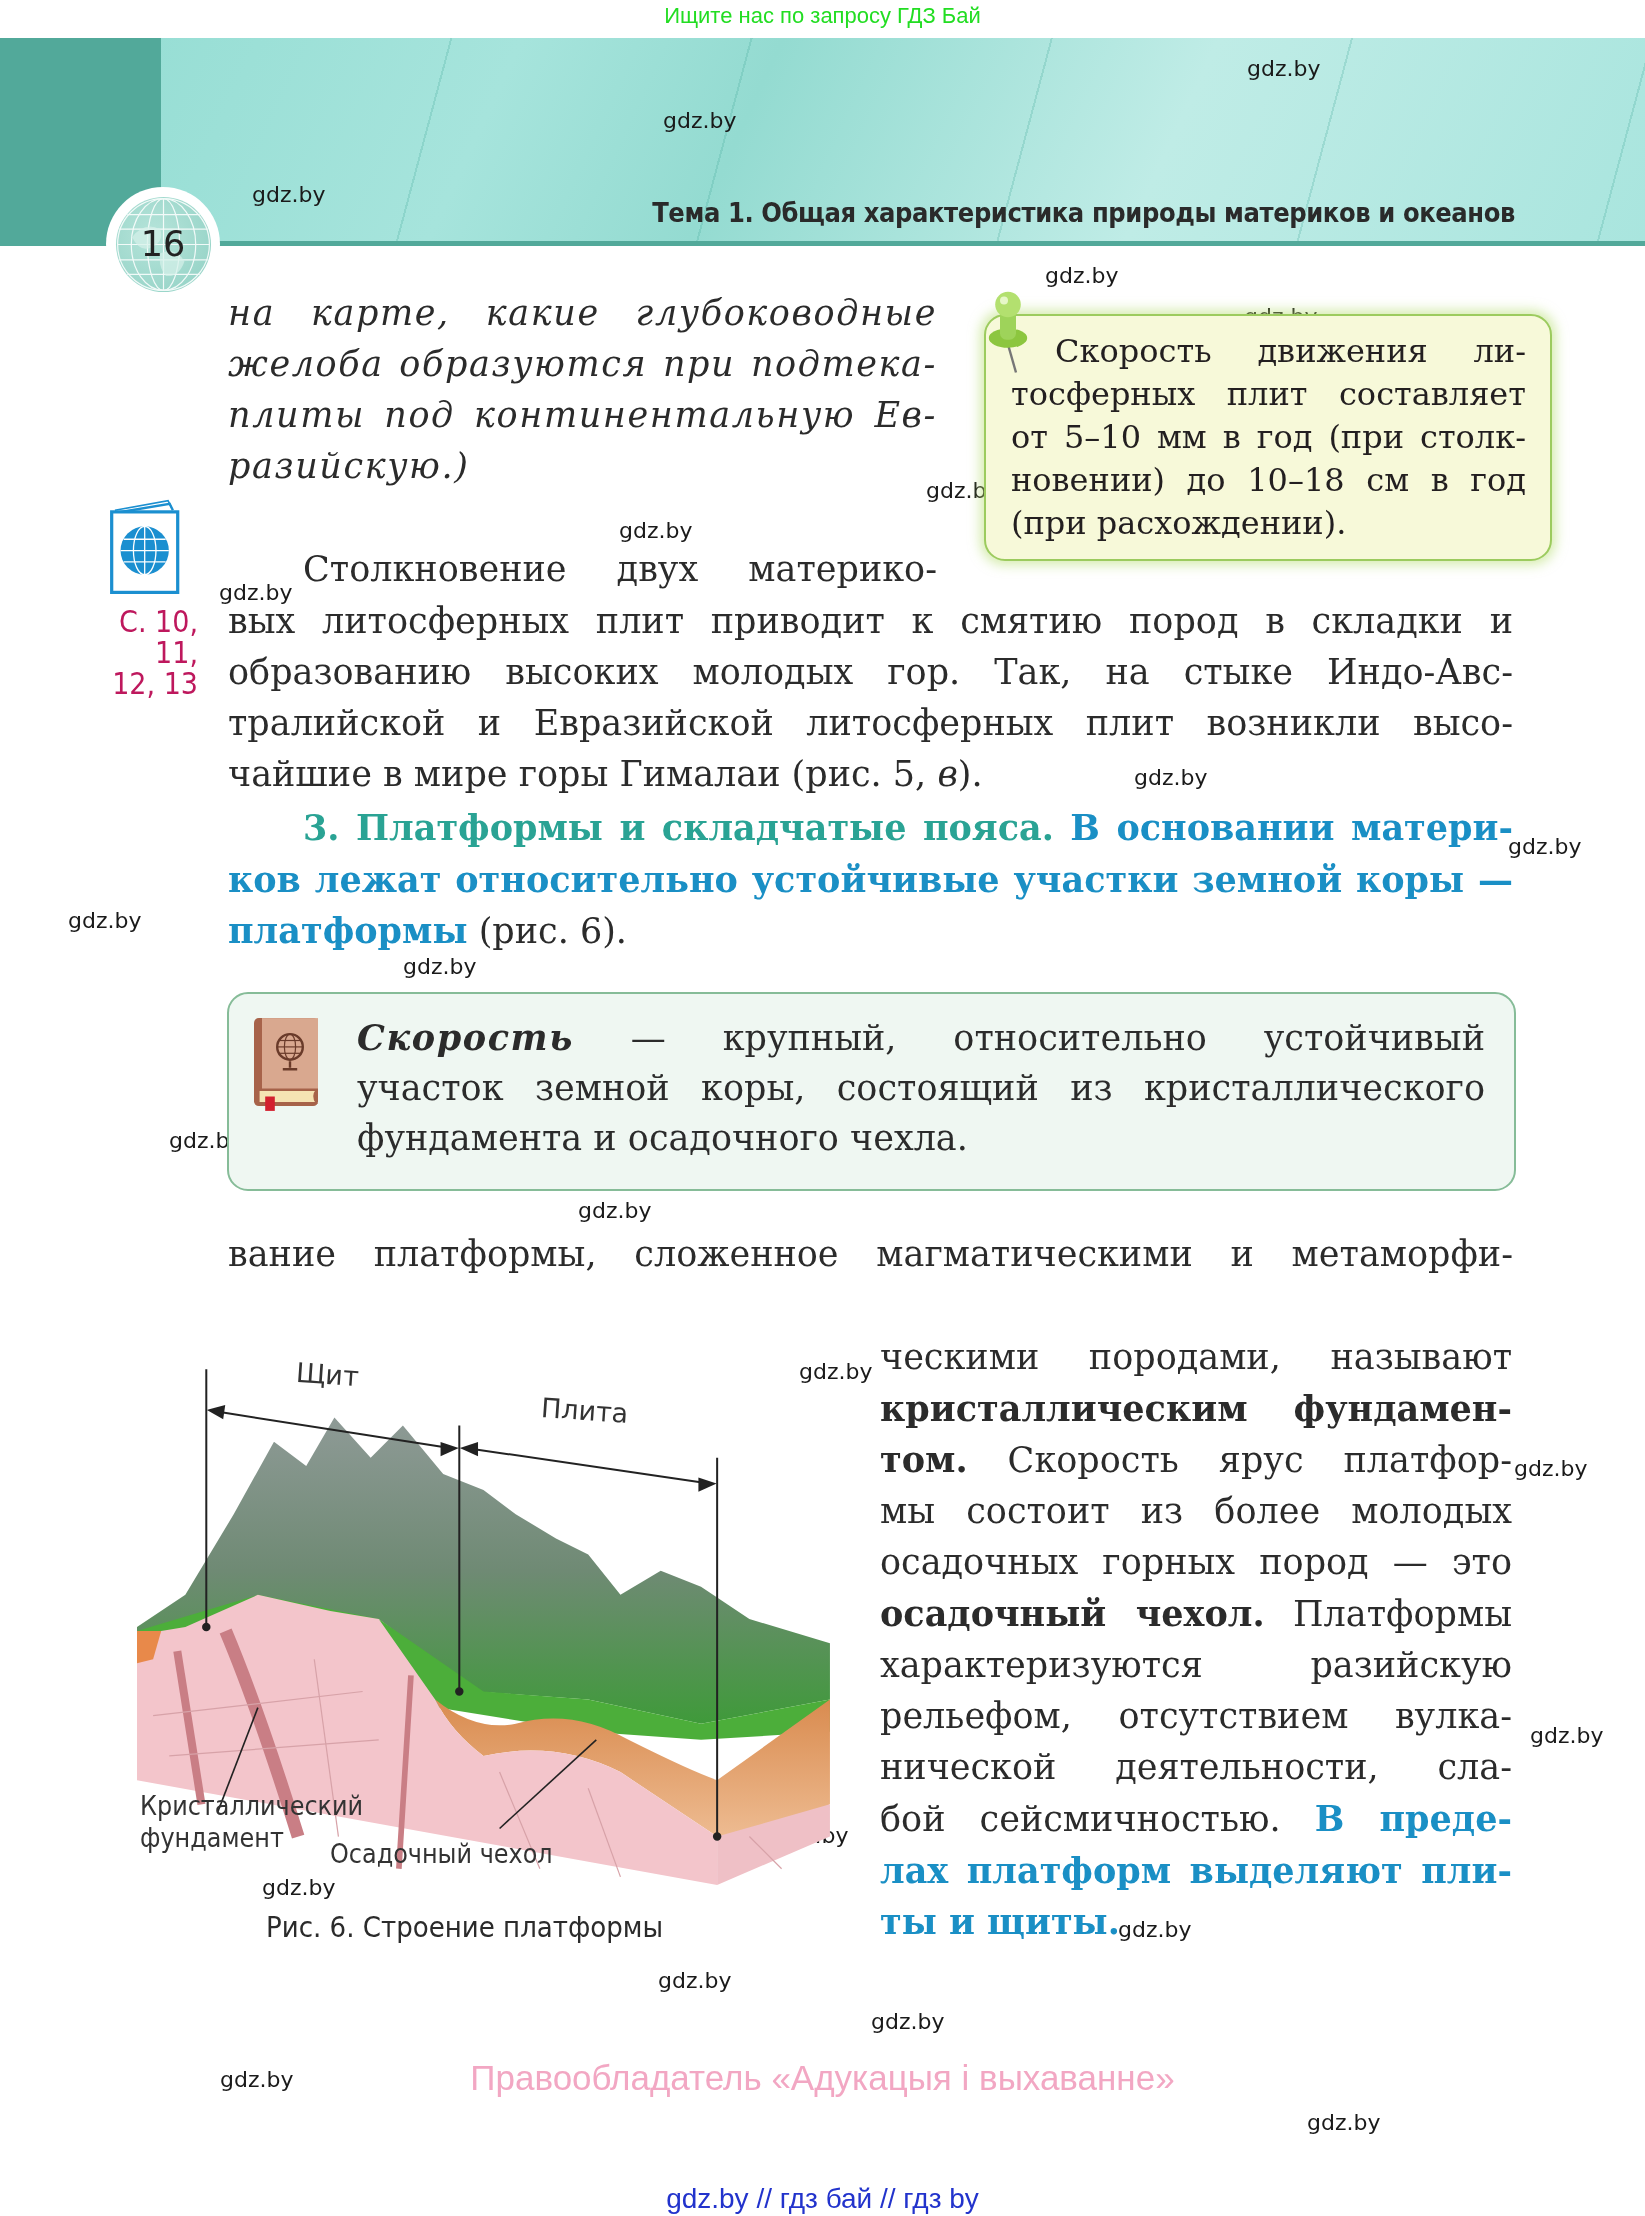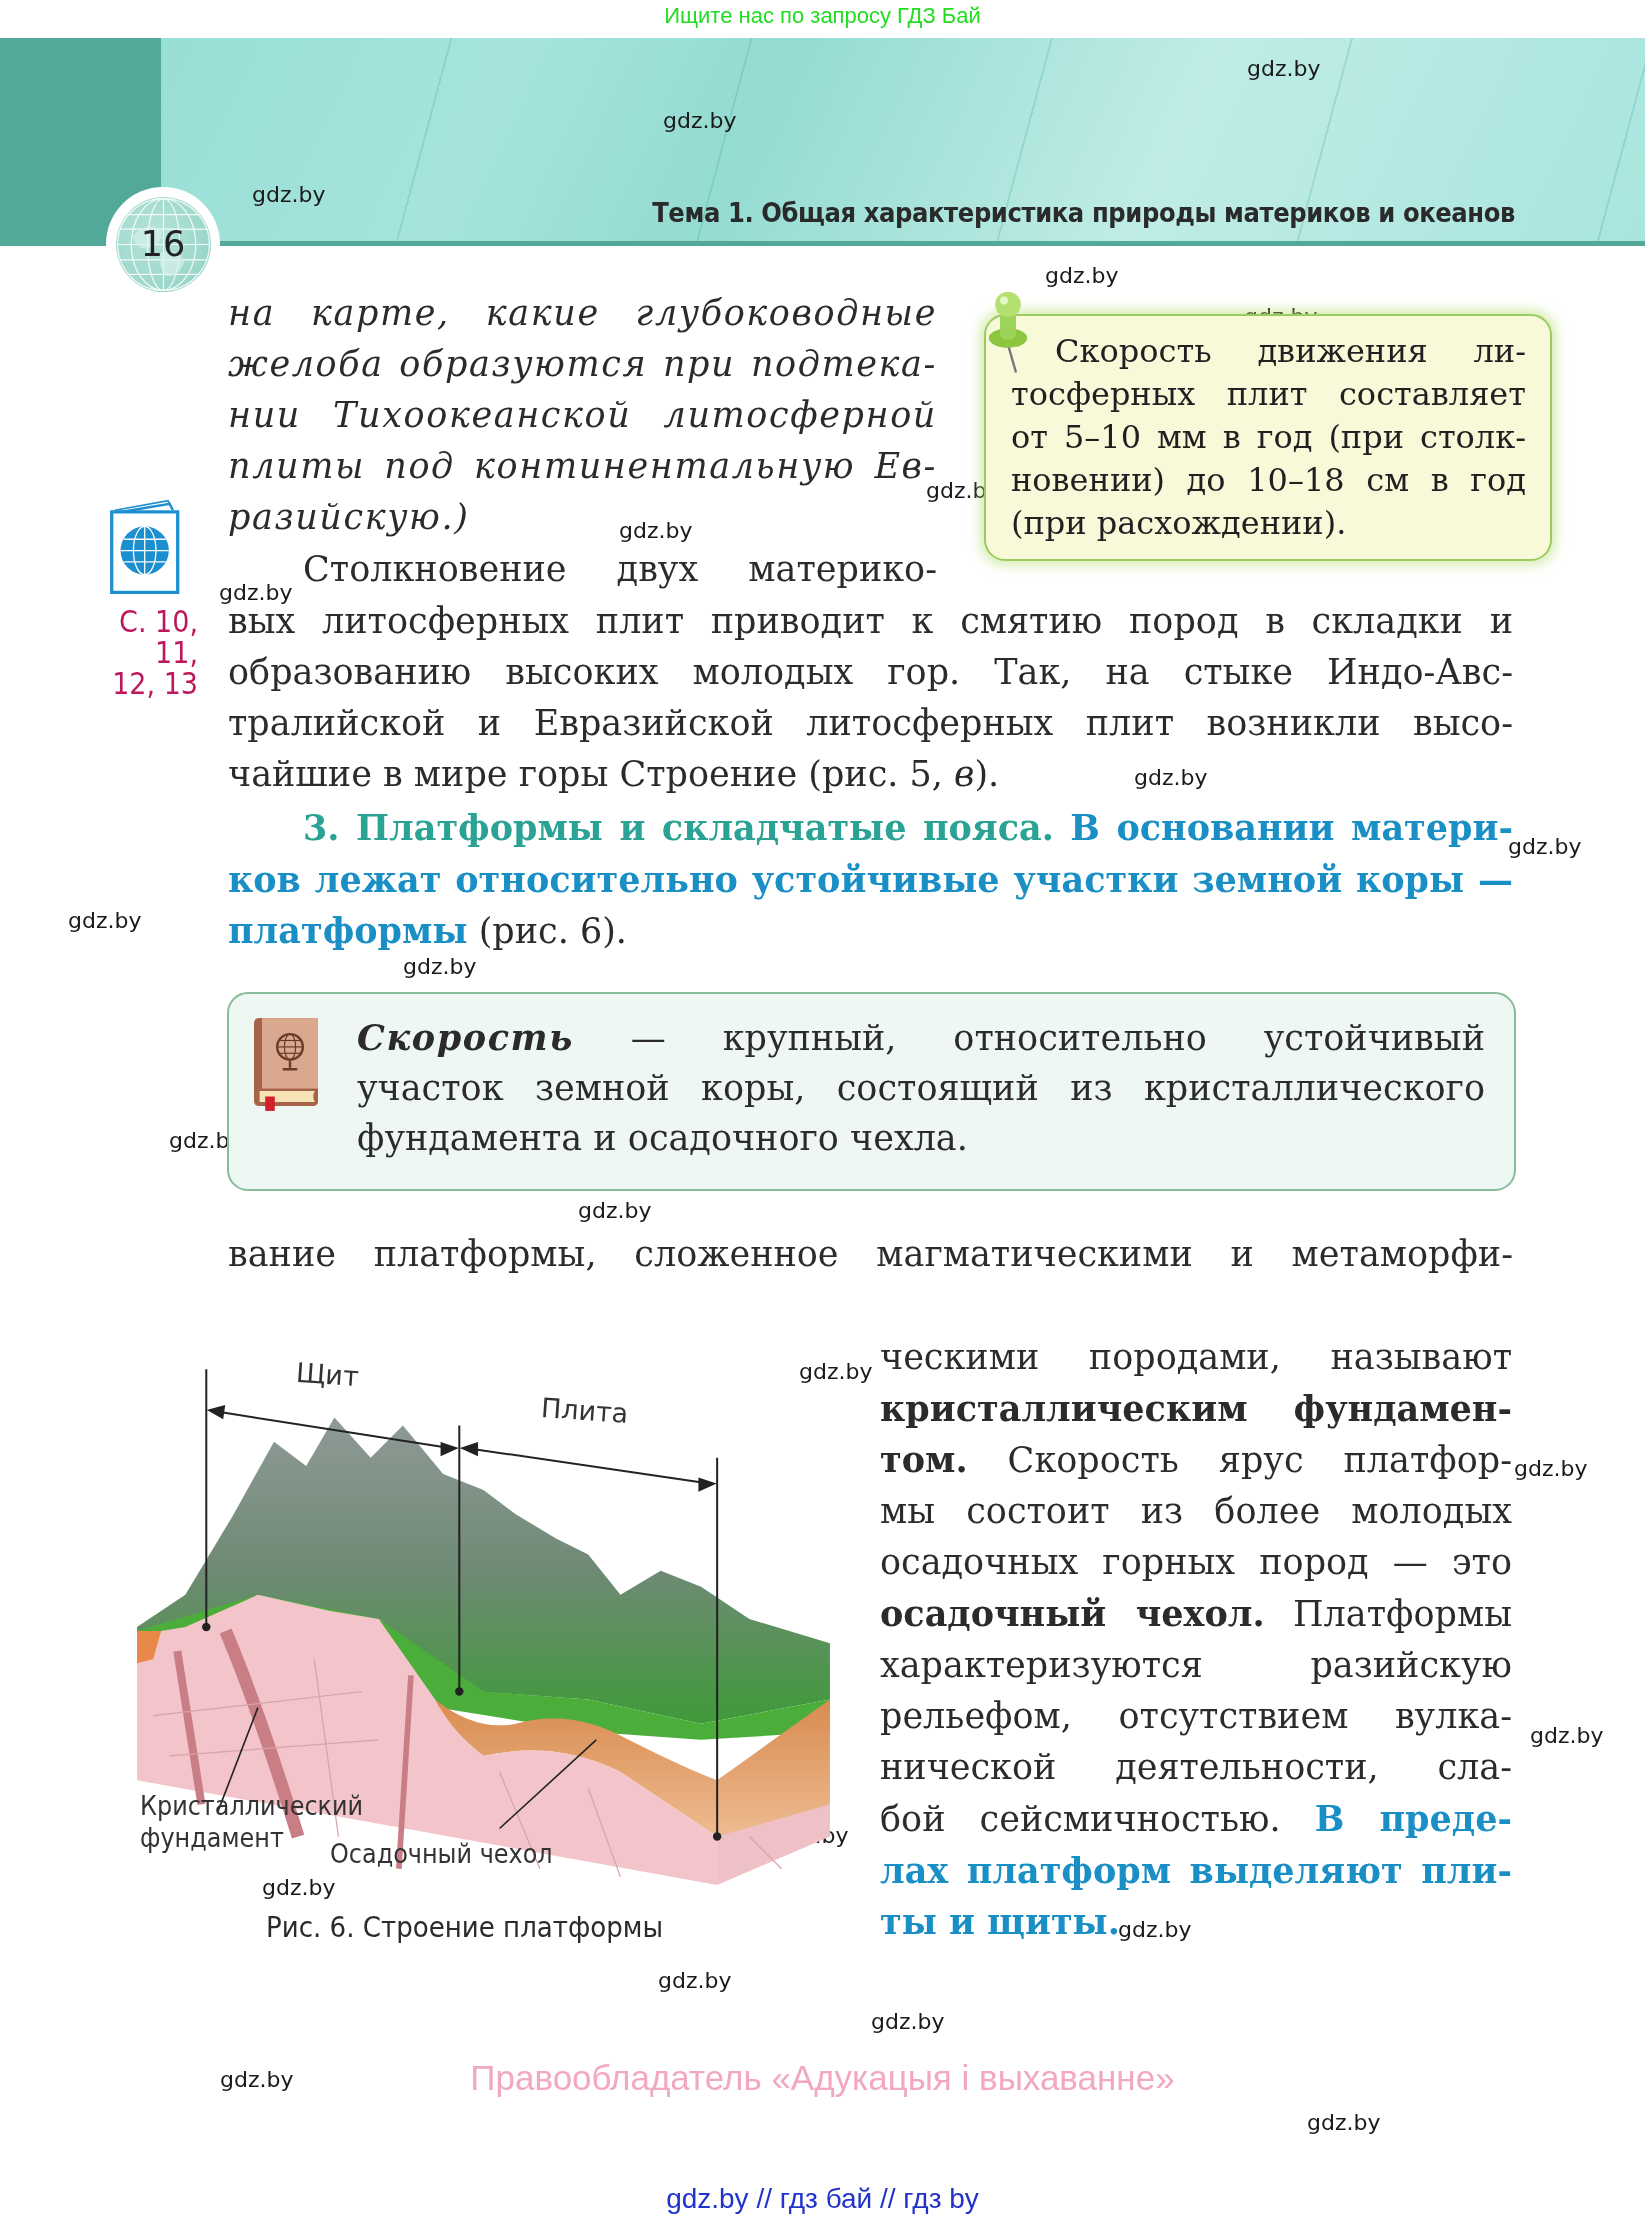--- a/index.html
+++ b/index.html
@@ -120,21 +120,20 @@
 <div class="abs wm" style="left:262px;top:1875px">gdz.by</div>
 <div class="abs wm" style="left:1118px;top:1917px">gdz.by</div>
 <div class="abs wm" style="left:658px;top:1968px">gdz.by</div>
 <div class="abs wm" style="left:871px;top:2009px">gdz.by</div>
 <div class="abs wm" style="left:220px;top:2067px">gdz.by</div>
 <div class="abs wm" style="left:1307px;top:2110px">gdz.by</div>
 
 <div class="abs txt ital" style="left:228px;top:288px;width:709px">
   <div class="just">на карте, какие глубоководные</div>
   <div class="just">желоба образуются при подтека-</div>
-  <div class="just">нии Тихоокеанской литосферной</div>
   <div class="just">плиты под континентальную Ев-</div>
   <div class="lastl">разийскую.)</div>
 </div>
 
 <div class="abs note"></div>
 <svg class="abs pin" viewBox="0 0 60 110">
   <line x1="30" y1="70" x2="40" y2="105" stroke="#777" stroke-width="3"></line>
   <ellipse cx="30" cy="62" rx="24" ry="12" fill="#8cc63f"></ellipse>
   <rect x="20" y="22" width="20" height="42" rx="8" fill="#9ed35a"></rect>
   <circle cx="30" cy="20" r="16" fill="#b3e06f"></circle>
@@ -166,21 +165,21 @@
   <div>12, 13</div>
 </div>
 
 <div class="abs txt" style="left:228px;top:544px;width:709px">
   <div class="just" style="padding-left:75px">Столкновение двух материко-</div>
 </div>
 <div class="abs txt" style="left:228px;top:596px;width:1285px">
   <div class="just">вых литосферных плит приводит к смятию пород в складки и</div>
   <div class="just">образованию высоких молодых гор. Так, на стыке Индо-Авс-</div>
   <div class="just">тралийской и Евразийской литосферных плит возникли высо-</div>
-  <div class="lastl"><span>чайшие в мире горы Строение (рис. 5, </span><i>в</i><span>).</span></div>
+  <div class="lastl"><span>чайшие в мире горы Гималаи (рис. 5, </span><i>в</i><span>).</span></div>
 </div>
 
 <div class="abs txt" style="left:228px;top:802px;width:1285px">
   <div class="just" style="padding-left:75px"><span class="teal b">3. Платформы и складчатые пояса.</span><span class="blue b"> В основании матери-</span></div>
   <div class="just blue b">ков лежат относительно устойчивые участки земной коры —</div>
   <div class="lastl"><span class="blue b">платформы</span><span> (рис. 6).</span></div>
 </div>
 
 <div class="abs defbox"></div>
 <svg class="abs def-icon" viewBox="0 0 80 120">

